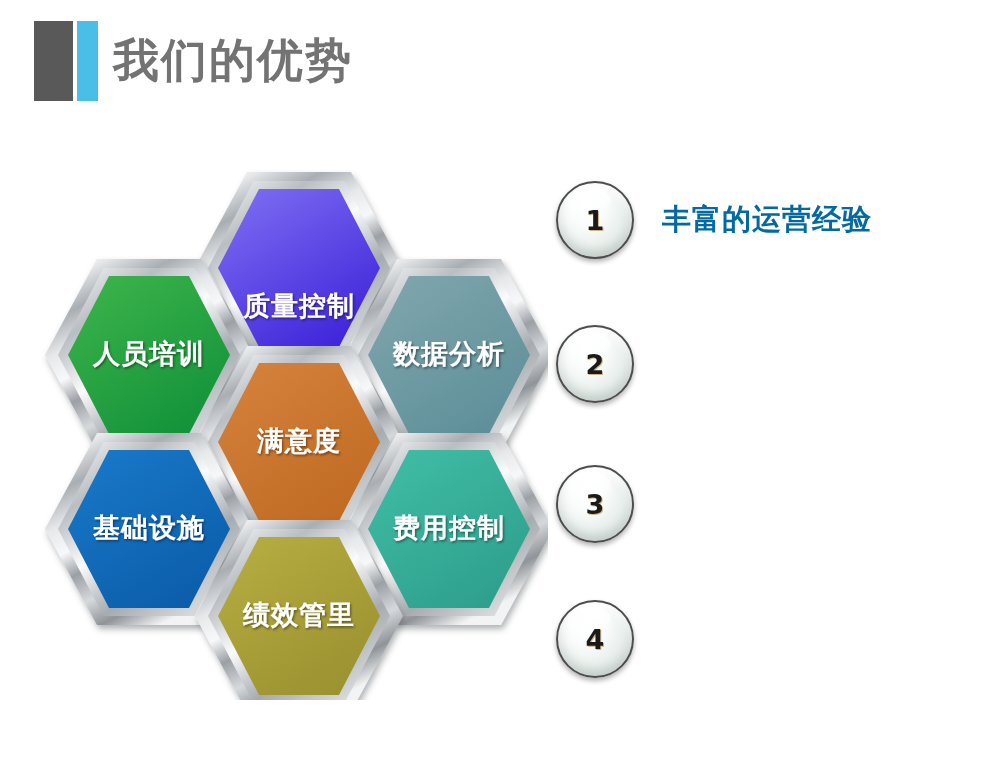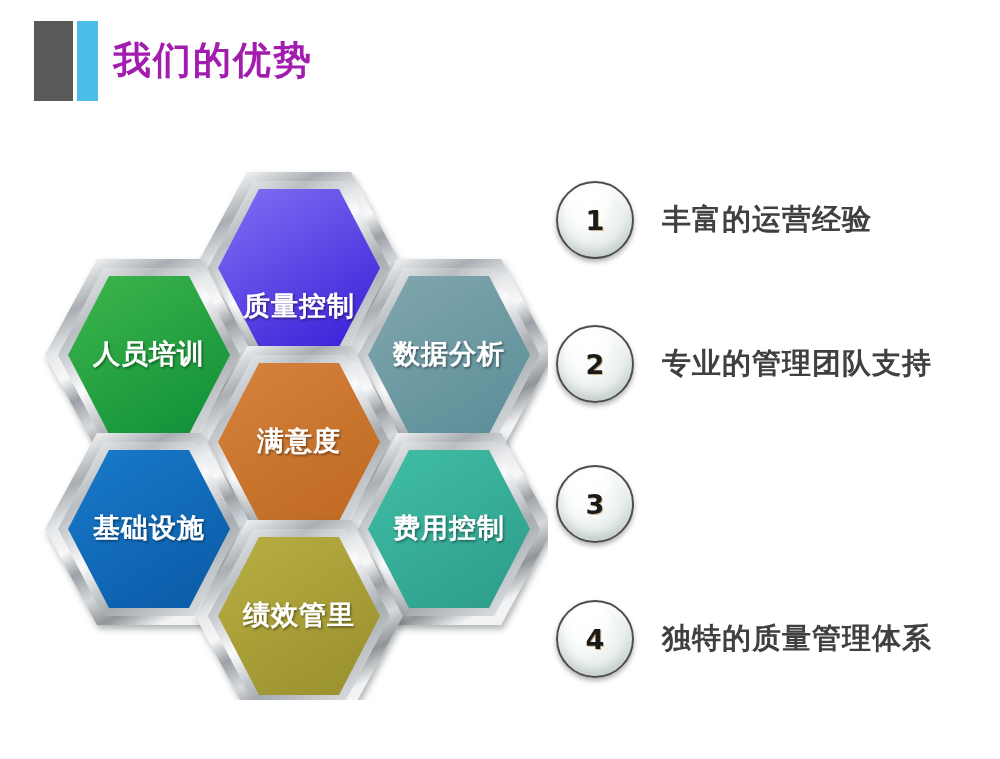--- a/index.html
+++ b/index.html
@@ -30,23 +30,23 @@
   }
   #title-bar-cyan {
     position: absolute;
     left: 77px; top: 21px;
     width: 21px; height: 80px;
     background: #4BBEE8;
   }
   #page-title {
     position: absolute;
     left: 113px; top: 23px;
-    font-size: 38px;
-    font-weight: bold;
-    color: #a21caf;
+    font-size: 46px;
+    font-weight: bold;
+    color: #737373;
     letter-spacing: 2px;
     line-height: 74px;
     white-space: nowrap;
   }
 
   
   #hex-cluster {
     position: absolute;
     left: 18px; top: 155px;
     width: 530px; height: 545px;
@@ -106,21 +106,21 @@
     font-size: 27px;
     font-weight: bold;
     color: #1a1a1a;
     text-shadow: 1px 1px 0 rgba(170,120,40,0.55);
   }
   .adv-text {
     margin-left: 28px;
     font-family: "DejaVu Sans", "Liberation Sans", sans-serif;
     font-size: 29px;
     font-weight: bold;
-    color: #404040;
+    color: #0369a1;
     white-space: nowrap;
     letter-spacing: 1px;
   }
   #adv-row-0 { top: 8px; }
   #adv-row-1 { top: 152px; }
   #adv-row-2 { top: 292px; }
   #adv-row-3 { top: 427px; }
 </style>
 </head>
 <body>
@@ -250,29 +250,27 @@
     <div class="adv-circle">
       <span class="adv-num">1</span>
     </div>
     <div class="adv-text">丰富的运营经验</div>
   </div>
 
   <div class="adv-row" id="adv-row-1">
     <div class="adv-circle">
       <span class="adv-num">2</span>
     </div>
-    <div class="adv-text">专业的管理团队支持</div>
   </div>
 
   <div class="adv-row" id="adv-row-2">
     <div class="adv-circle">
       <span class="adv-num">3</span>
     </div>
   </div>
 
   <div class="adv-row" id="adv-row-3">
     <div class="adv-circle">
       <span class="adv-num">4</span>
     </div>
-    <div class="adv-text">独特的质量管理体系</div>
   </div>
 
 </div>
 
 </body></html>

